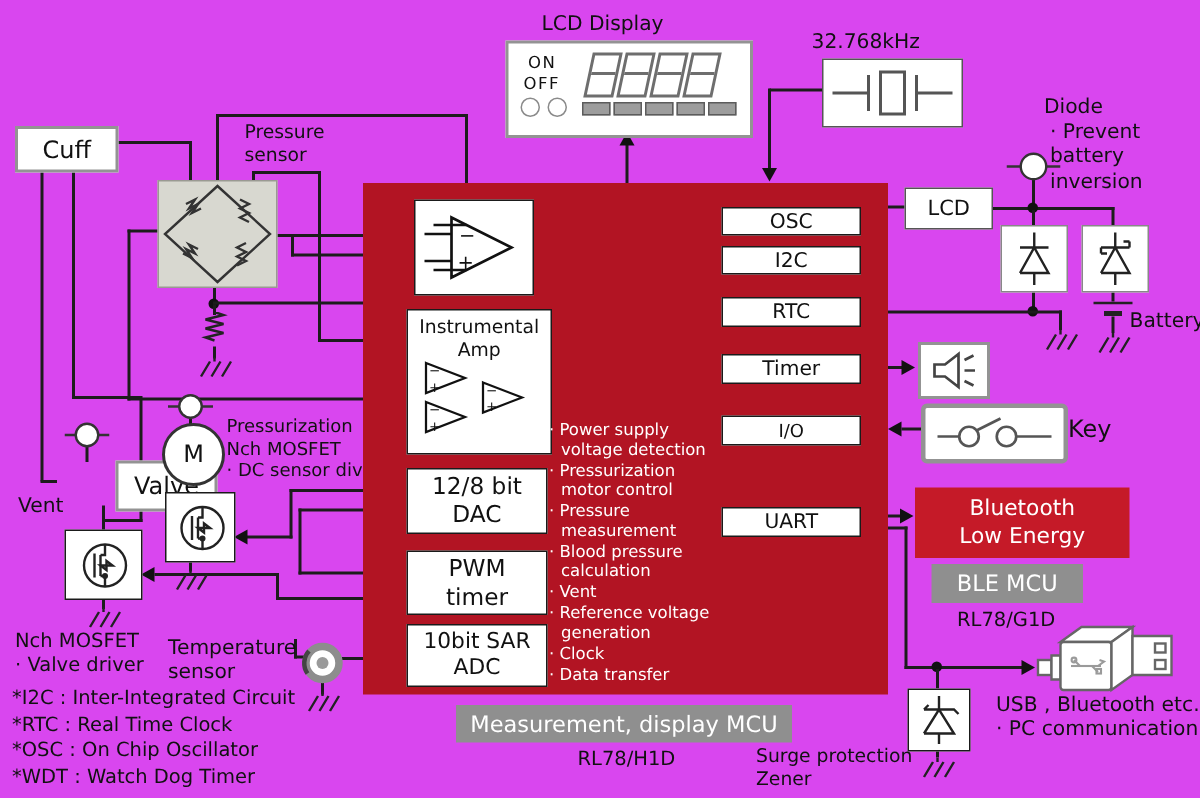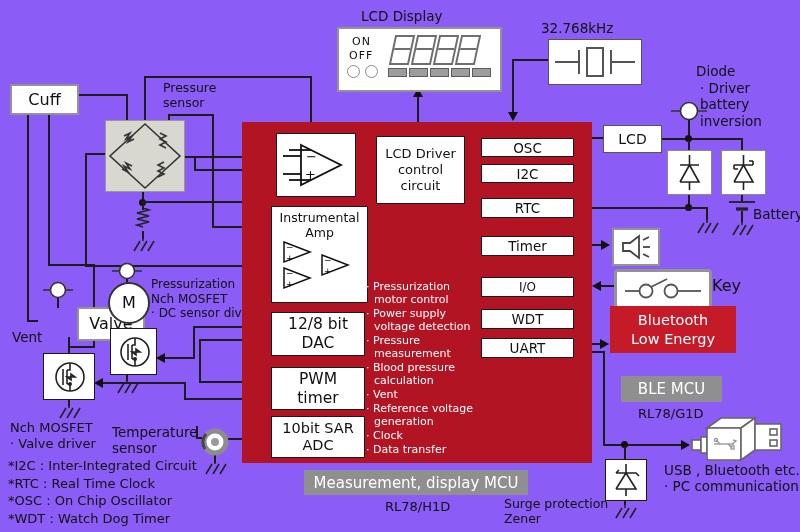--- a/index.html
+++ b/index.html
@@ -1,16 +1,16 @@
 <!DOCTYPE html>
 <html><head>
 <meta charset="utf-8">
 <style>
   html,body{margin:0;padding:0;background:#fff;}
-  #stage{position:relative;width:800px;height:532px;background:#8b5cf6;overflow:hidden;
+  #stage{position:relative;width:800px;height:532px;background:#d946ef;overflow:hidden;
          font-family:"DejaVu Sans","Liberation Sans",sans-serif;color:#111;}
   .abs{position:absolute;}
   .pre{white-space:pre-line;}
   .wire{position:absolute;background:#1c1c1c;}
   .h{height:2px;} .v{width:2px;}
   .ar,.al,.aup,.adn{position:absolute;width:0;height:0;}
   .ar{border-left:9px solid #111;border-top:5px solid transparent;border-bottom:5px solid transparent;}
   .al{border-right:9px solid #111;border-top:5px solid transparent;border-bottom:5px solid transparent;}
   .aup{border-bottom:9px solid #111;border-left:5px solid transparent;border-right:5px solid transparent;}
   .adn{border-top:9px solid #111;border-left:5px solid transparent;border-right:5px solid transparent;}
@@ -259,23 +259,20 @@
         <line x1="2" y1="18" x2="20" y2="18"></line>
           <line x1="2" y1="36" x2="20" y2="36"></line>
         <line x1="8" y1="12" x2="30" y2="12"></line>
           <line x1="8" y1="42" x2="30" y2="42"></line>
       </g>
       <text x="25" y="23" font-size="13" fill="#111">−</text>
       <text x="24" y="41" font-size="13" fill="#111">+</text>
     </svg>
   </div>
 
-  <div class="wbox pre" style="left:376px;top:136px;width:87px;height:66px;font-size:13px;line-height:1.25;">LCD Driver
-control
-circuit</div>
 
   <div class="wbox" style="left:271px;top:206px;width:95px;height:95px;flex-direction:column;justify-content:flex-start;">
     <div class="pre" style="font-size:12.5px;line-height:1.2;margin-top:3px;">Instrumental
 Amp</div>
     <svg width="88" height="52" viewBox="0 0 88 52">
       <g stroke="#111" stroke-width="1.5" fill="none">
         <path d="M8 2 L34 12 L8 22 Z"></path>
           <path d="M8 28 L34 38 L8 48 Z"></path>
           <path d="M46 15 L72 25 L46 35 Z"></path>
       </g>
@@ -290,47 +287,46 @@
 
 
   <div class="wbox pre" style="left:271px;top:312px;width:92px;height:42px;font-size:15.5px;line-height:1.2;">12/8 bit
 DAC</div>
   <div class="wbox pre" style="left:271px;top:367px;width:92px;height:41px;font-size:15.5px;line-height:1.2;">PWM
 timer</div>
   <div class="wbox pre" style="left:271px;top:416px;width:92px;height:40px;font-size:14.5px;line-height:1.2;">10bit SAR
 ADC</div>
 
   <div class="lbl fnlist" style="left:366px;top:281px;width:114px;font-size:11px;line-height:1.18;color:#fff;">
+      <div class="li">· Power supply voltage detection</div>
       <div class="li">· Pressurization motor control</div>
-      <div class="li">· Power supply voltage detection</div>
       <div class="li">· Pressure measurement</div>
       <div class="li">· Blood pressure calculation</div>
       <div class="li">· Vent</div>
       <div class="li">· Reference voltage generation</div>
       <div class="li">· Clock</div>
       <div class="li">· Data transfer</div>
     </div>
 
   <div class="wbox" style="left:481px;top:138px;width:91px;height:17px;font-size:13.5px;">OSC</div>
   <div class="wbox" style="left:481px;top:164px;width:91px;height:17px;font-size:13.5px;">I2C</div>
   <div class="wbox" style="left:481px;top:198px;width:91px;height:18px;font-size:13.5px;">RTC</div>
   <div class="wbox" style="left:481px;top:236px;width:91px;height:18px;font-size:13.5px;">Timer</div>
   <div class="wbox" style="left:481px;top:277px;width:91px;height:18px;font-size:12px;text-align:right;">I/O</div>
-  <div class="wbox" style="left:481px;top:309px;width:91px;height:18px;font-size:13.5px;">WDT</div>
   <div class="wbox" style="left:481px;top:338px;width:91px;height:18px;font-size:13.5px;">UART</div>
 
   <div class="graybox" style="left:304px;top:470px;width:224px;height:25px;">
     <span style="font-size:15px;">Measurement, display MCU</span>
   </div>
   <div class="lbl" style="left:385px;top:499px;font-size:13px;">RL78/H1D</div>
 
   <div class="wbox" style="left:603px;top:125px;width:57px;height:26px;font-size:14px;border-color:#555;">LCD</div>
 
   <div class="lbl" style="left:696px;top:63px;font-size:13.5px;">Diode</div>
-  <div class="lbl pre" style="left:700px;top:80px;font-size:13.5px;">· Driver
+  <div class="lbl pre" style="left:700px;top:80px;font-size:13.5px;">· Prevent
 battery
 inversion</div>
   <svg class="abs" style="left:671px;top:101px;" width="36" height="20" viewBox="0 0 36 20">
     <line x1="0" y1="10" x2="36" y2="10" stroke="#333" stroke-width="1.6"></line>
     <circle cx="18" cy="10" r="8.5" fill="#fff" stroke="#333" stroke-width="1.6"></circle>
   </svg>
   <div class="wbox" style="left:667px;top:150px;width:43px;height:43px;border-color:#888;">
     <svg width="37" height="37" viewBox="0 0 37 37">
       <g stroke="#222" stroke-width="1.6" fill="none">
         <path d="M18.5 1 V11 M9 11 H28 M9 28 L18.5 11 L28 28 H9 M18.5 28 V36"></path>
@@ -373,21 +369,21 @@
         <line x1="2" y1="14" x2="16" y2="14"></line>
         <circle cx="23" cy="14" r="6.5"></circle>
         <line x1="28" y1="10" x2="44" y2="2"></line>
         <circle cx="48" cy="14" r="6.5"></circle>
         <line x1="55" y1="14" x2="78" y2="14"></line>
       </g>
     </svg>
   </div>
   <div class="lbl" style="left:712px;top:276px;font-size:16px;">Key</div>
 
-  <div class="abs pre" style="left:610px;top:306px;width:126px;height:47px;background:#c51a28;color:#fff;display:flex;align-items:center;justify-content:center;text-align:center;font-size:14.5px;line-height:1.3;">Bluetooth
+  <div class="abs pre" style="left:610px;top:325px;width:143px;height:47px;background:#c51a28;color:#fff;display:flex;align-items:center;justify-content:center;text-align:center;font-size:14.5px;line-height:1.3;">Bluetooth
 Low Energy</div>
   <div class="graybox" style="left:621px;top:376px;width:101px;height:26px;">
     <span style="font-size:15px;">BLE MCU</span>
   </div>
   <div class="lbl" style="left:638px;top:406px;font-size:13px;">RL78/G1D</div>
 
   <svg class="abs" style="left:690px;top:414px;" width="102" height="54" viewBox="0 0 102 54">
     <g stroke="#666" stroke-width="1.6" fill="#fff">
       <rect x="2" y="26" width="9" height="10"></rect>
       <path d="M11 23 h6 v16 h-6 z"></path>

